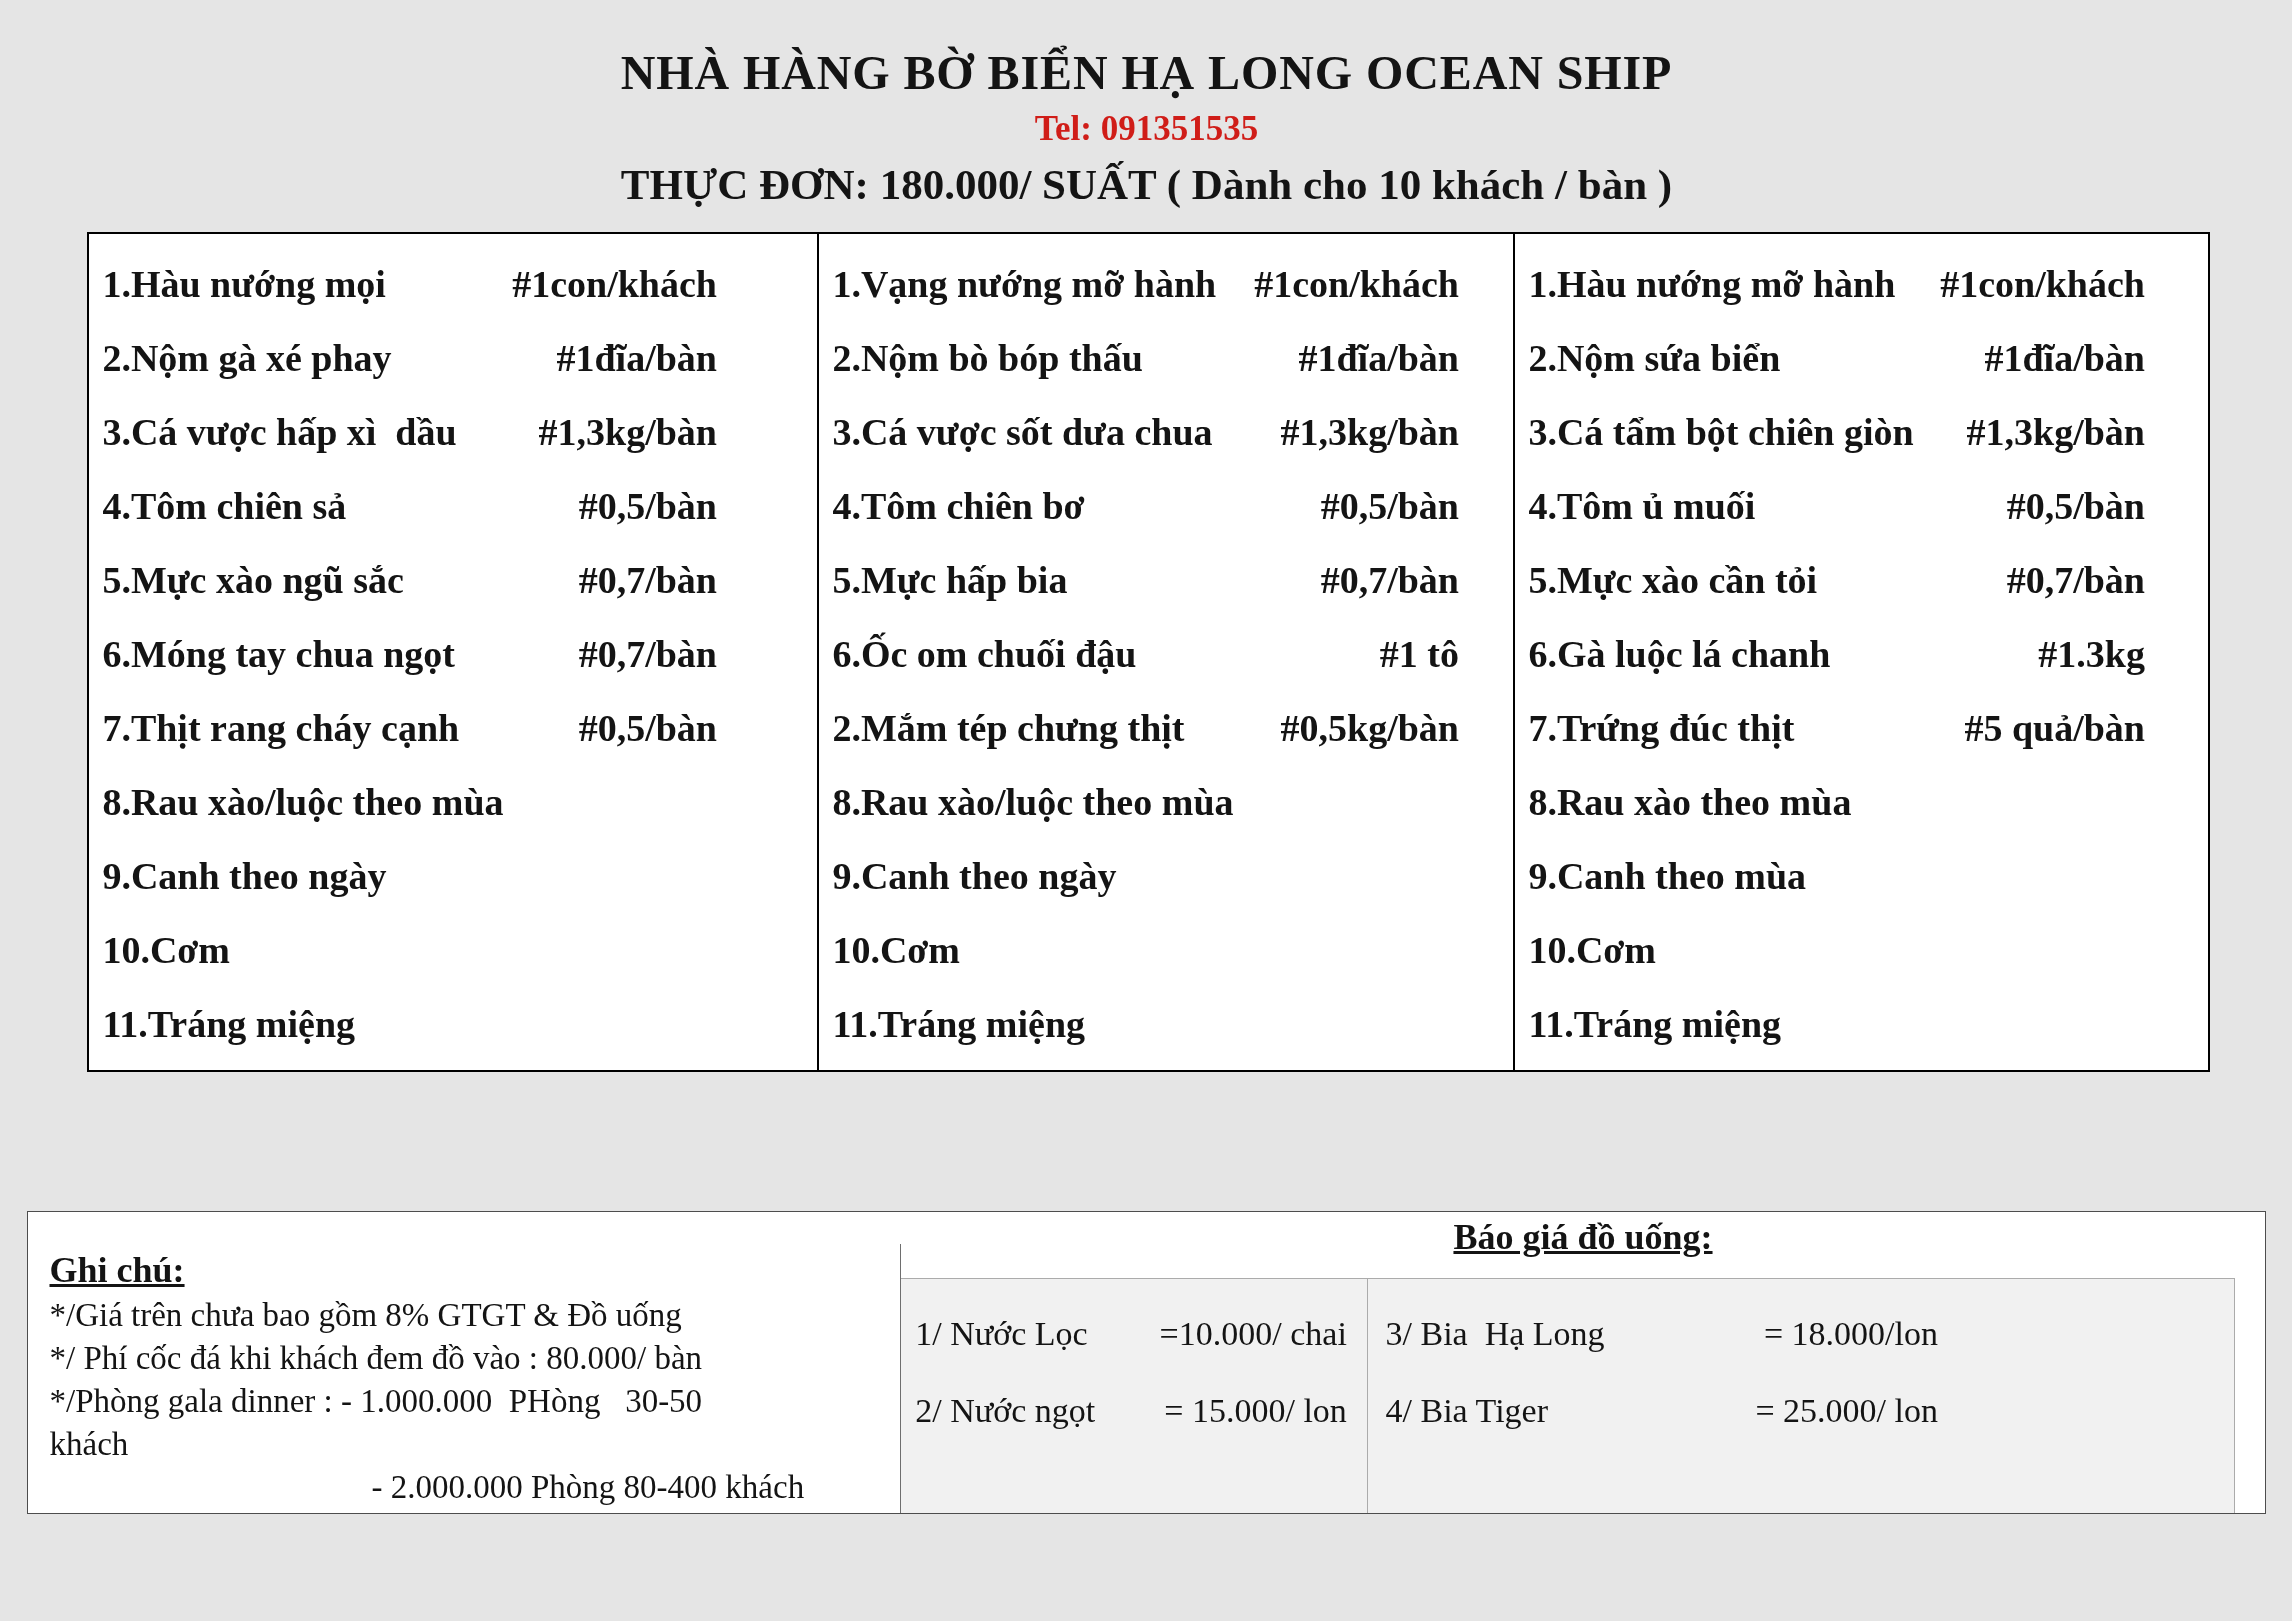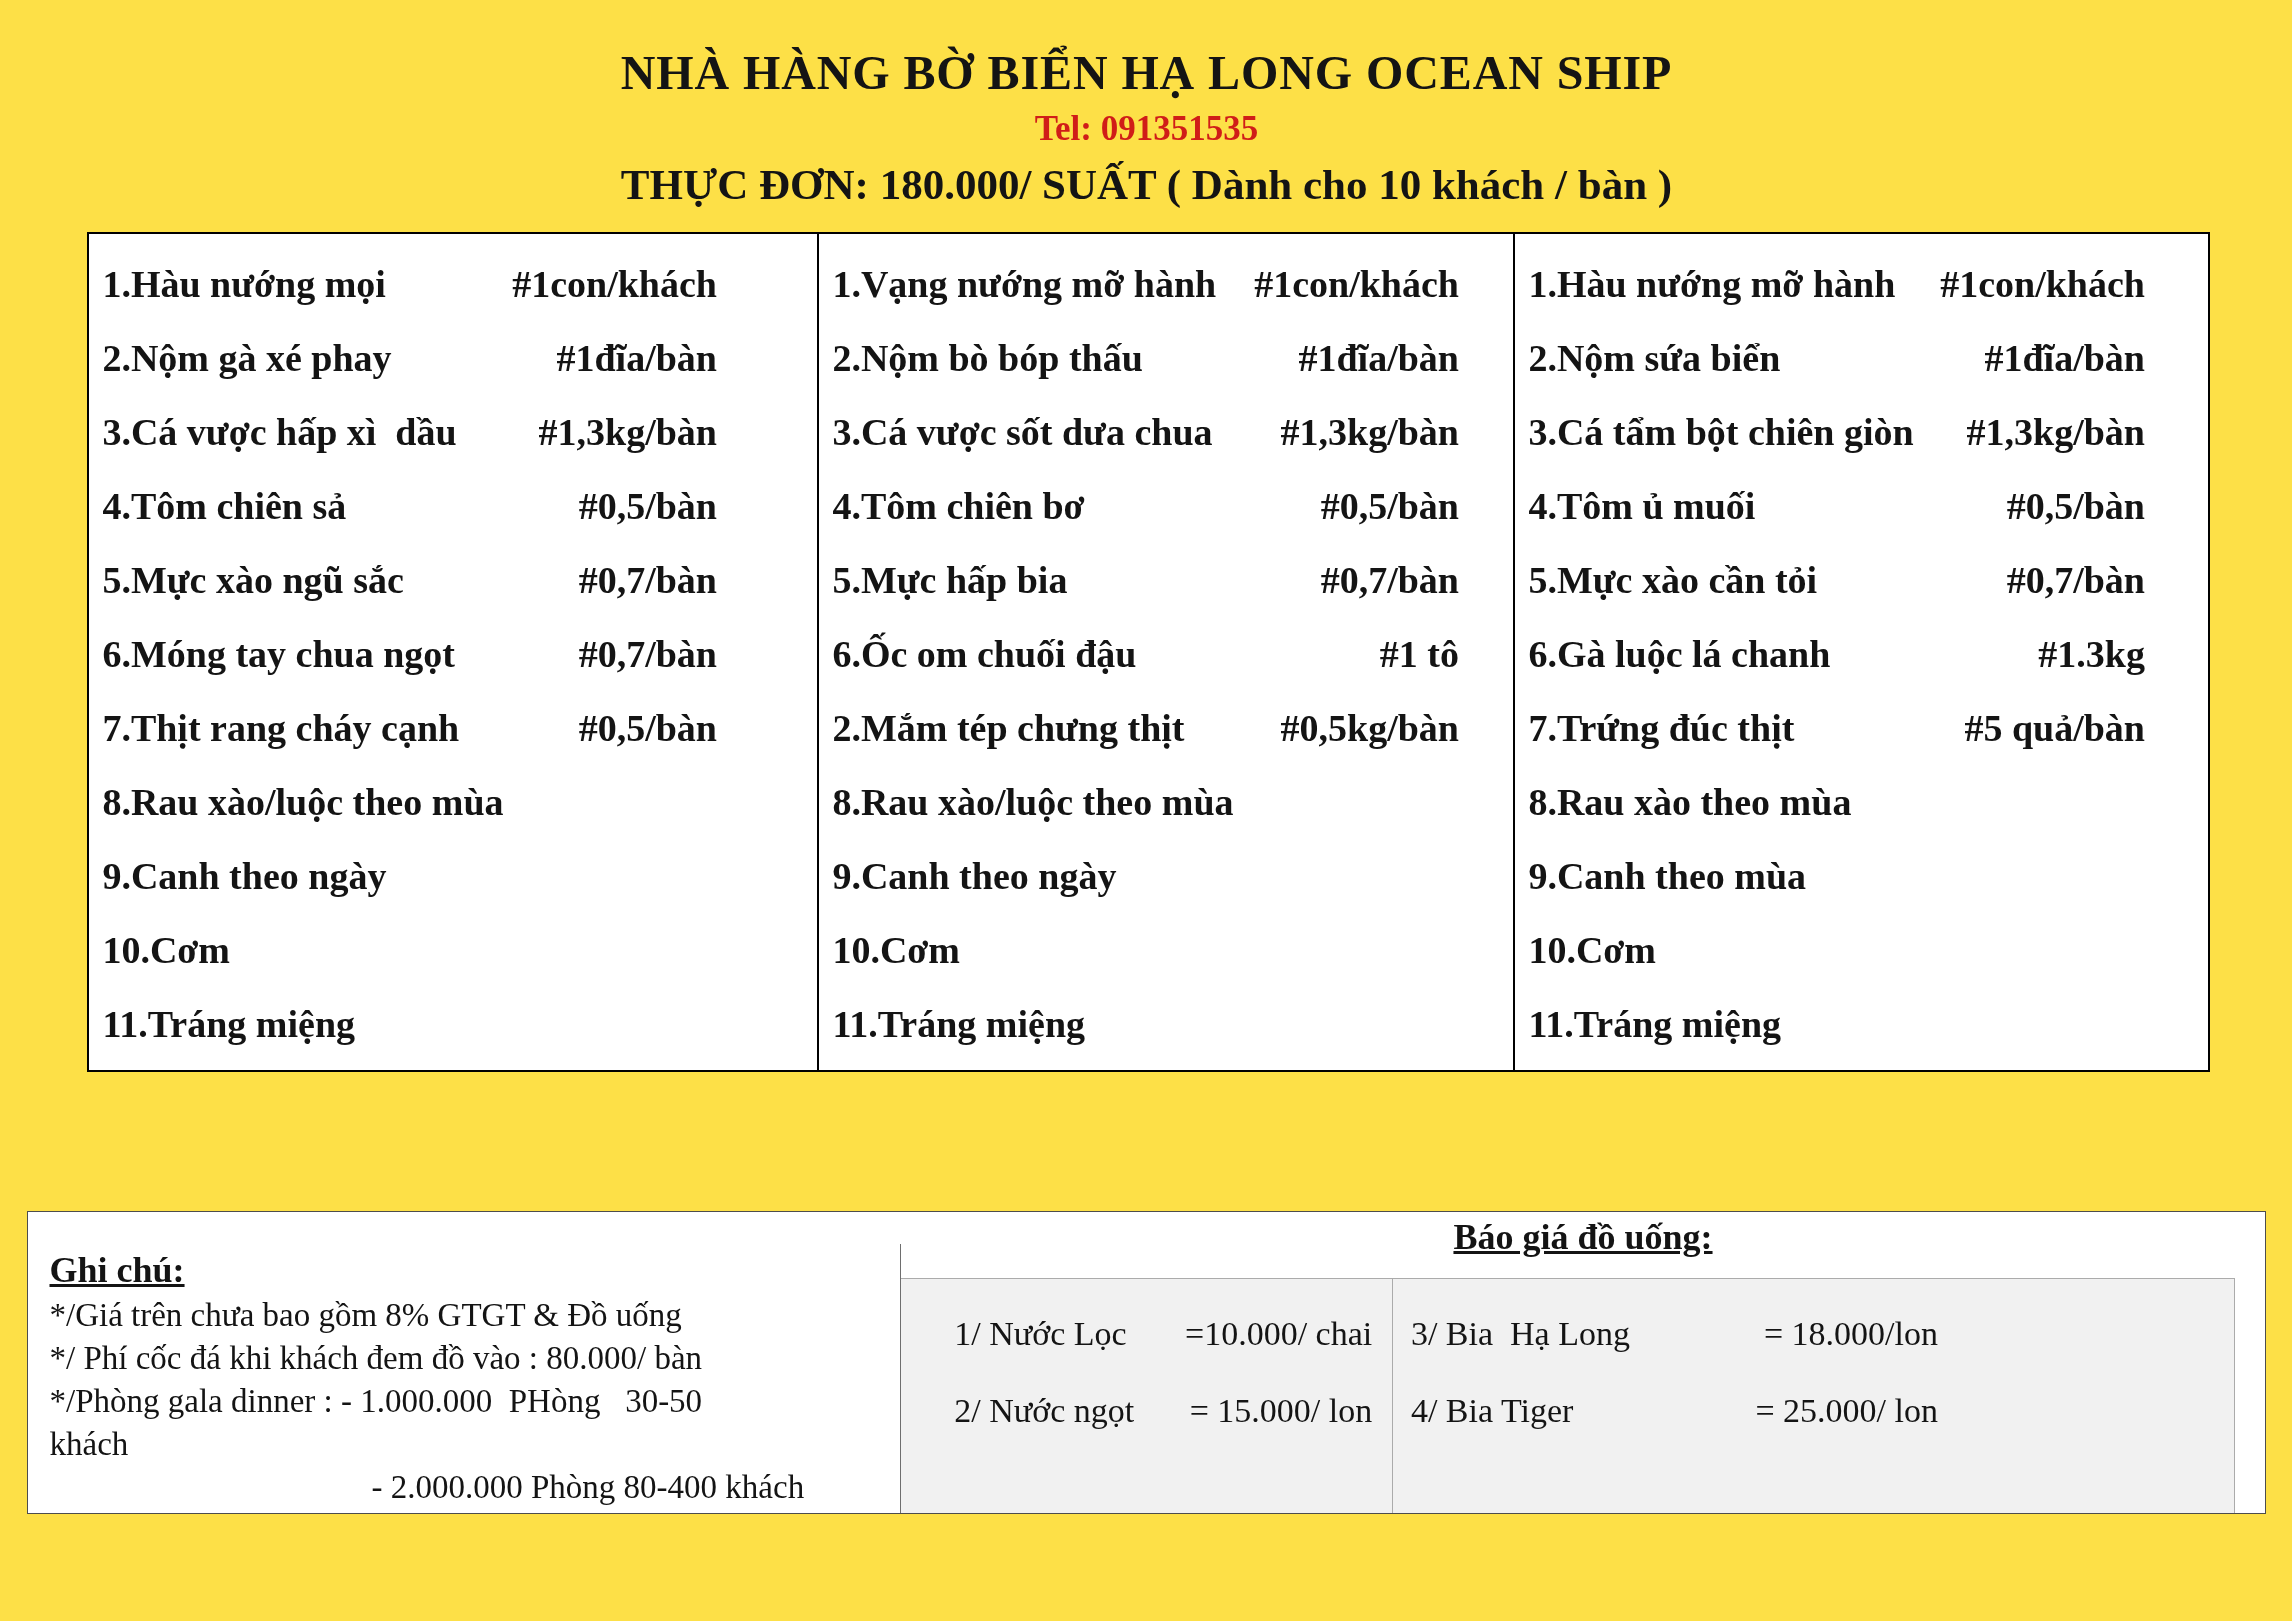--- a/index.html
+++ b/index.html
@@ -4,21 +4,21 @@
 <style>
   html, body {
     margin: 0;
     padding: 0;
     background: #ffffff;
   }
   .page {
     position: relative;
     width: 2293px;
     height: 1621px;
-    background: #fde047;
+    background: #e5e5e5;
     color: #141414;
     font-family: "Liberation Serif", "DejaVu Serif", serif;
     overflow: hidden;
   }
 
   
   .doc-header {
     padding-top: 47px;
     text-align: center;
   }
@@ -133,21 +133,20 @@
     position: absolute;
     left: 0;
     right: 30px;
     top: 66px;
     bottom: 0;
     background: #f1f1f1;
     border-top: 1.8px solid #ababab;
     border-right: 1.8px solid #ababab;
     display: flex;
     box-sizing: border-box;
-    padding-left: 39px;
   }
   .drink-col {
     box-sizing: border-box;
     padding-top: 16px;
   }
   .drink-col.left {
     width: 35%;
     border-right: 1.8px solid #ababab;
     padding-left: 14.3px;
     padding-right: 19.7px;

